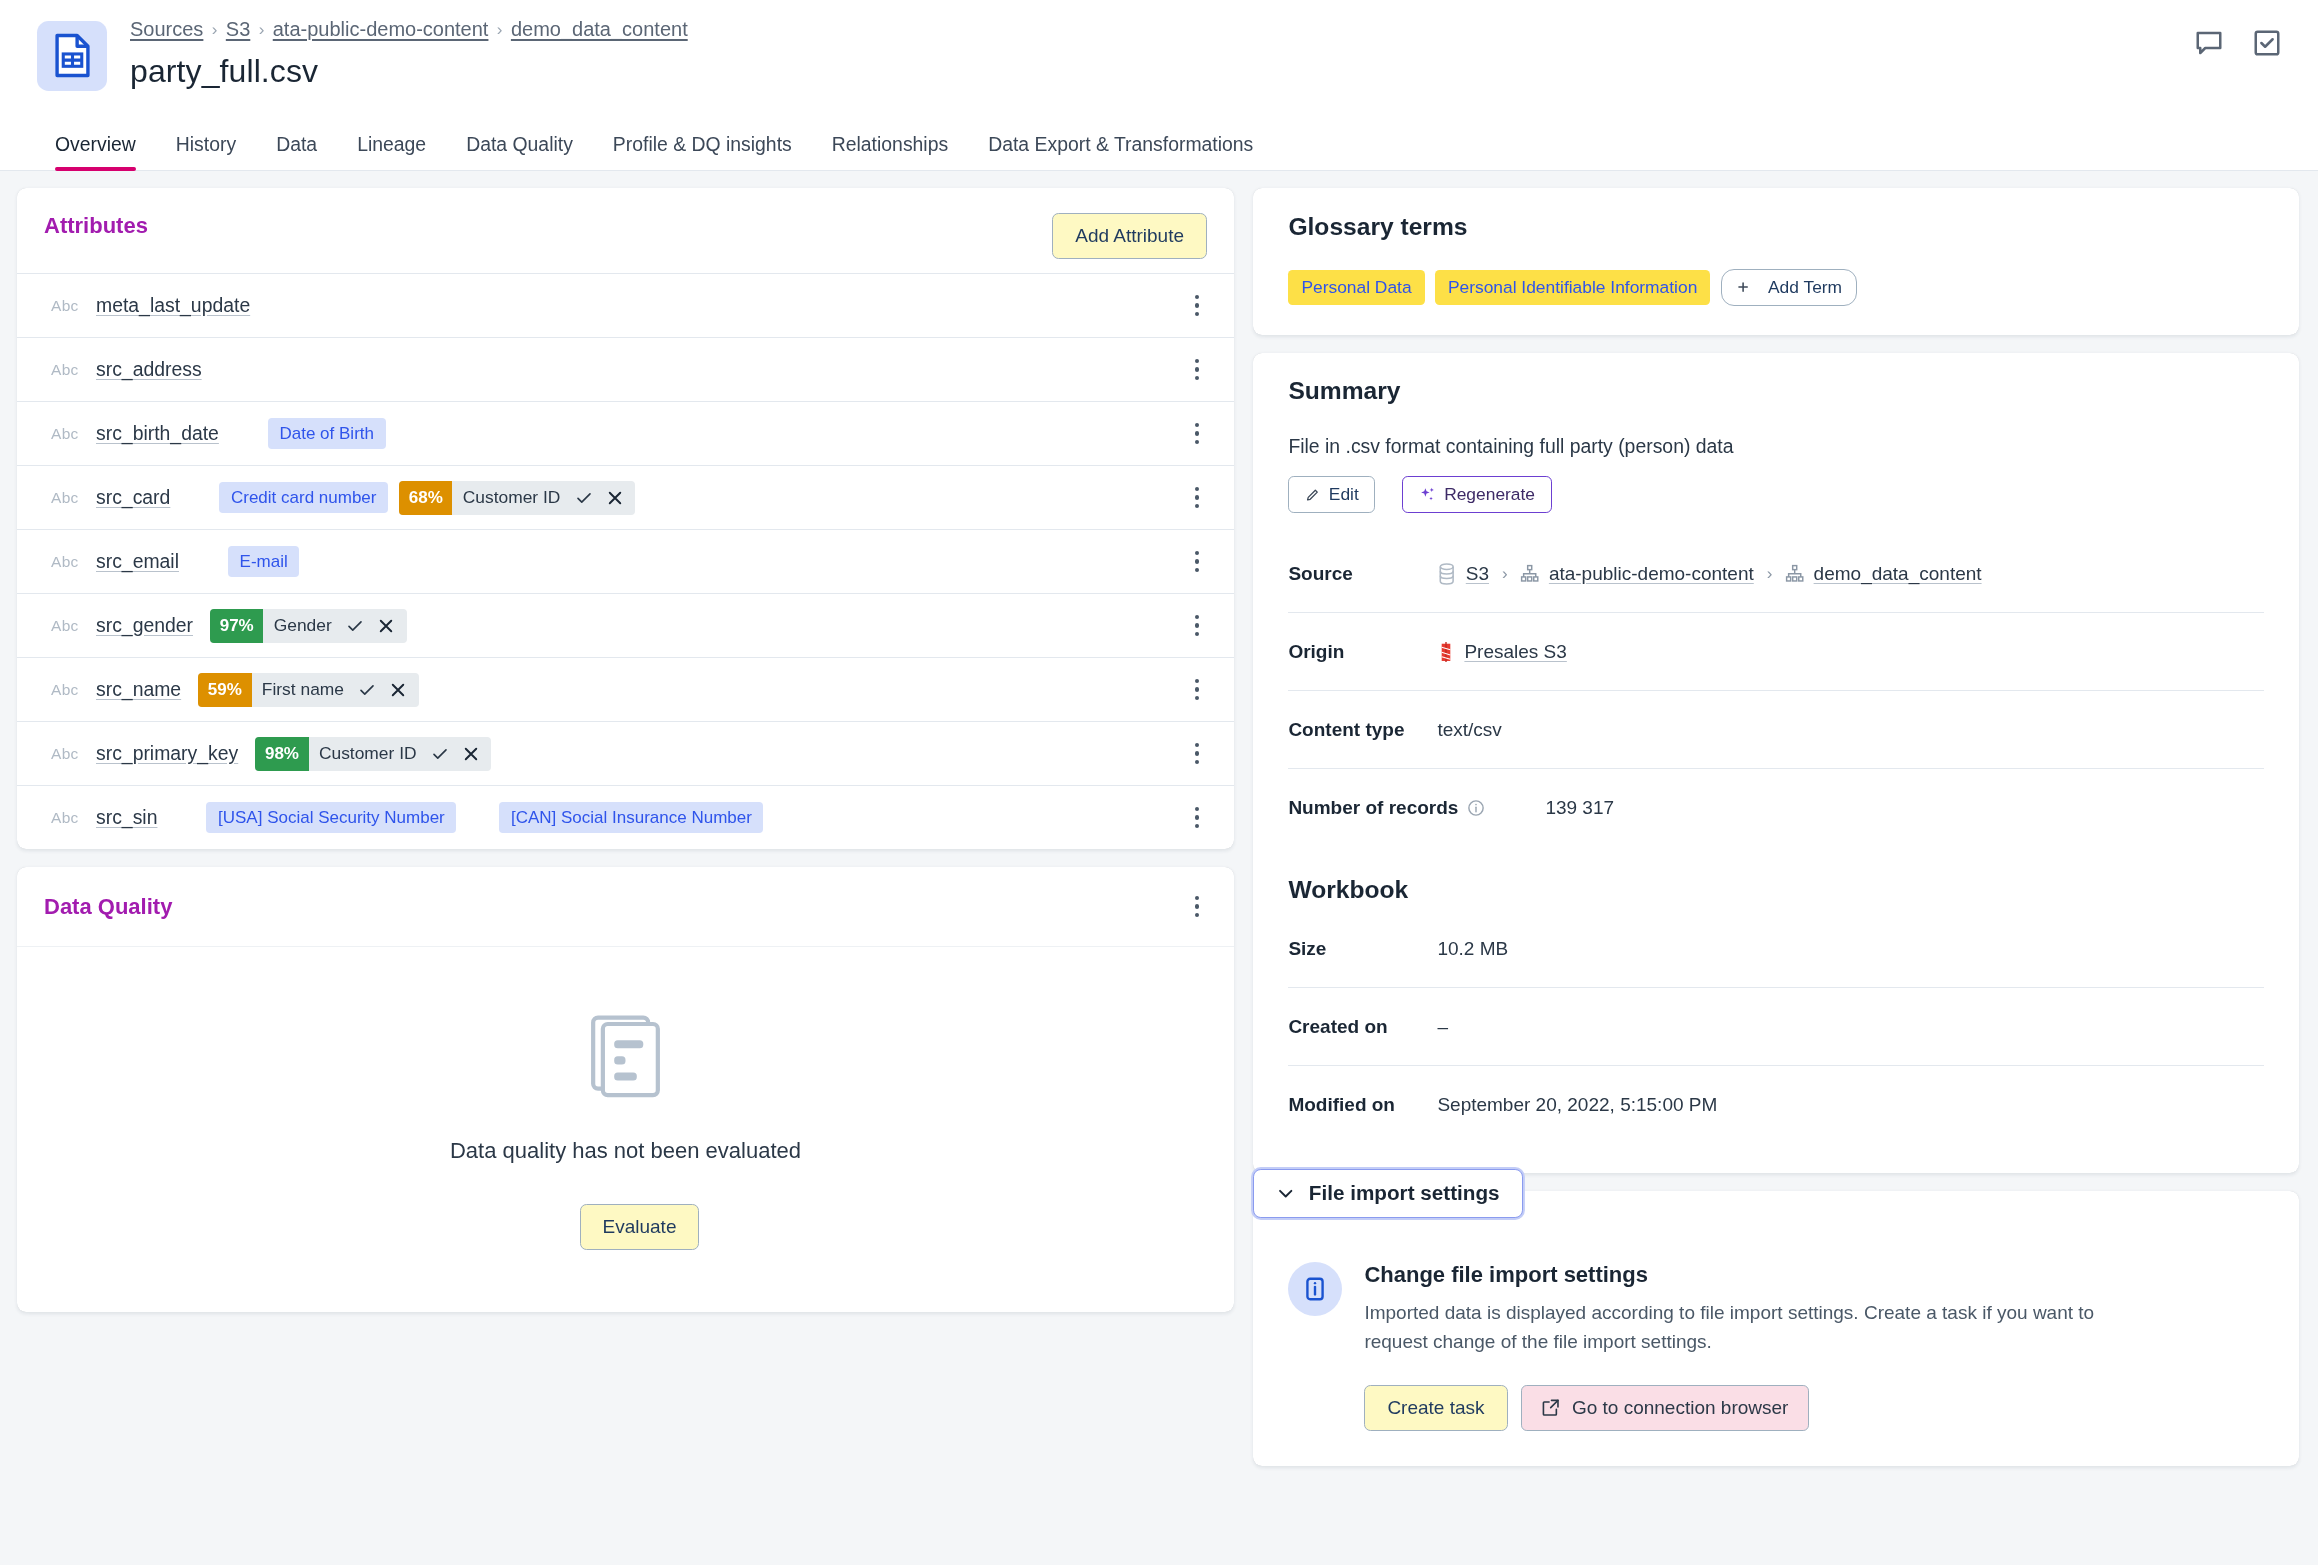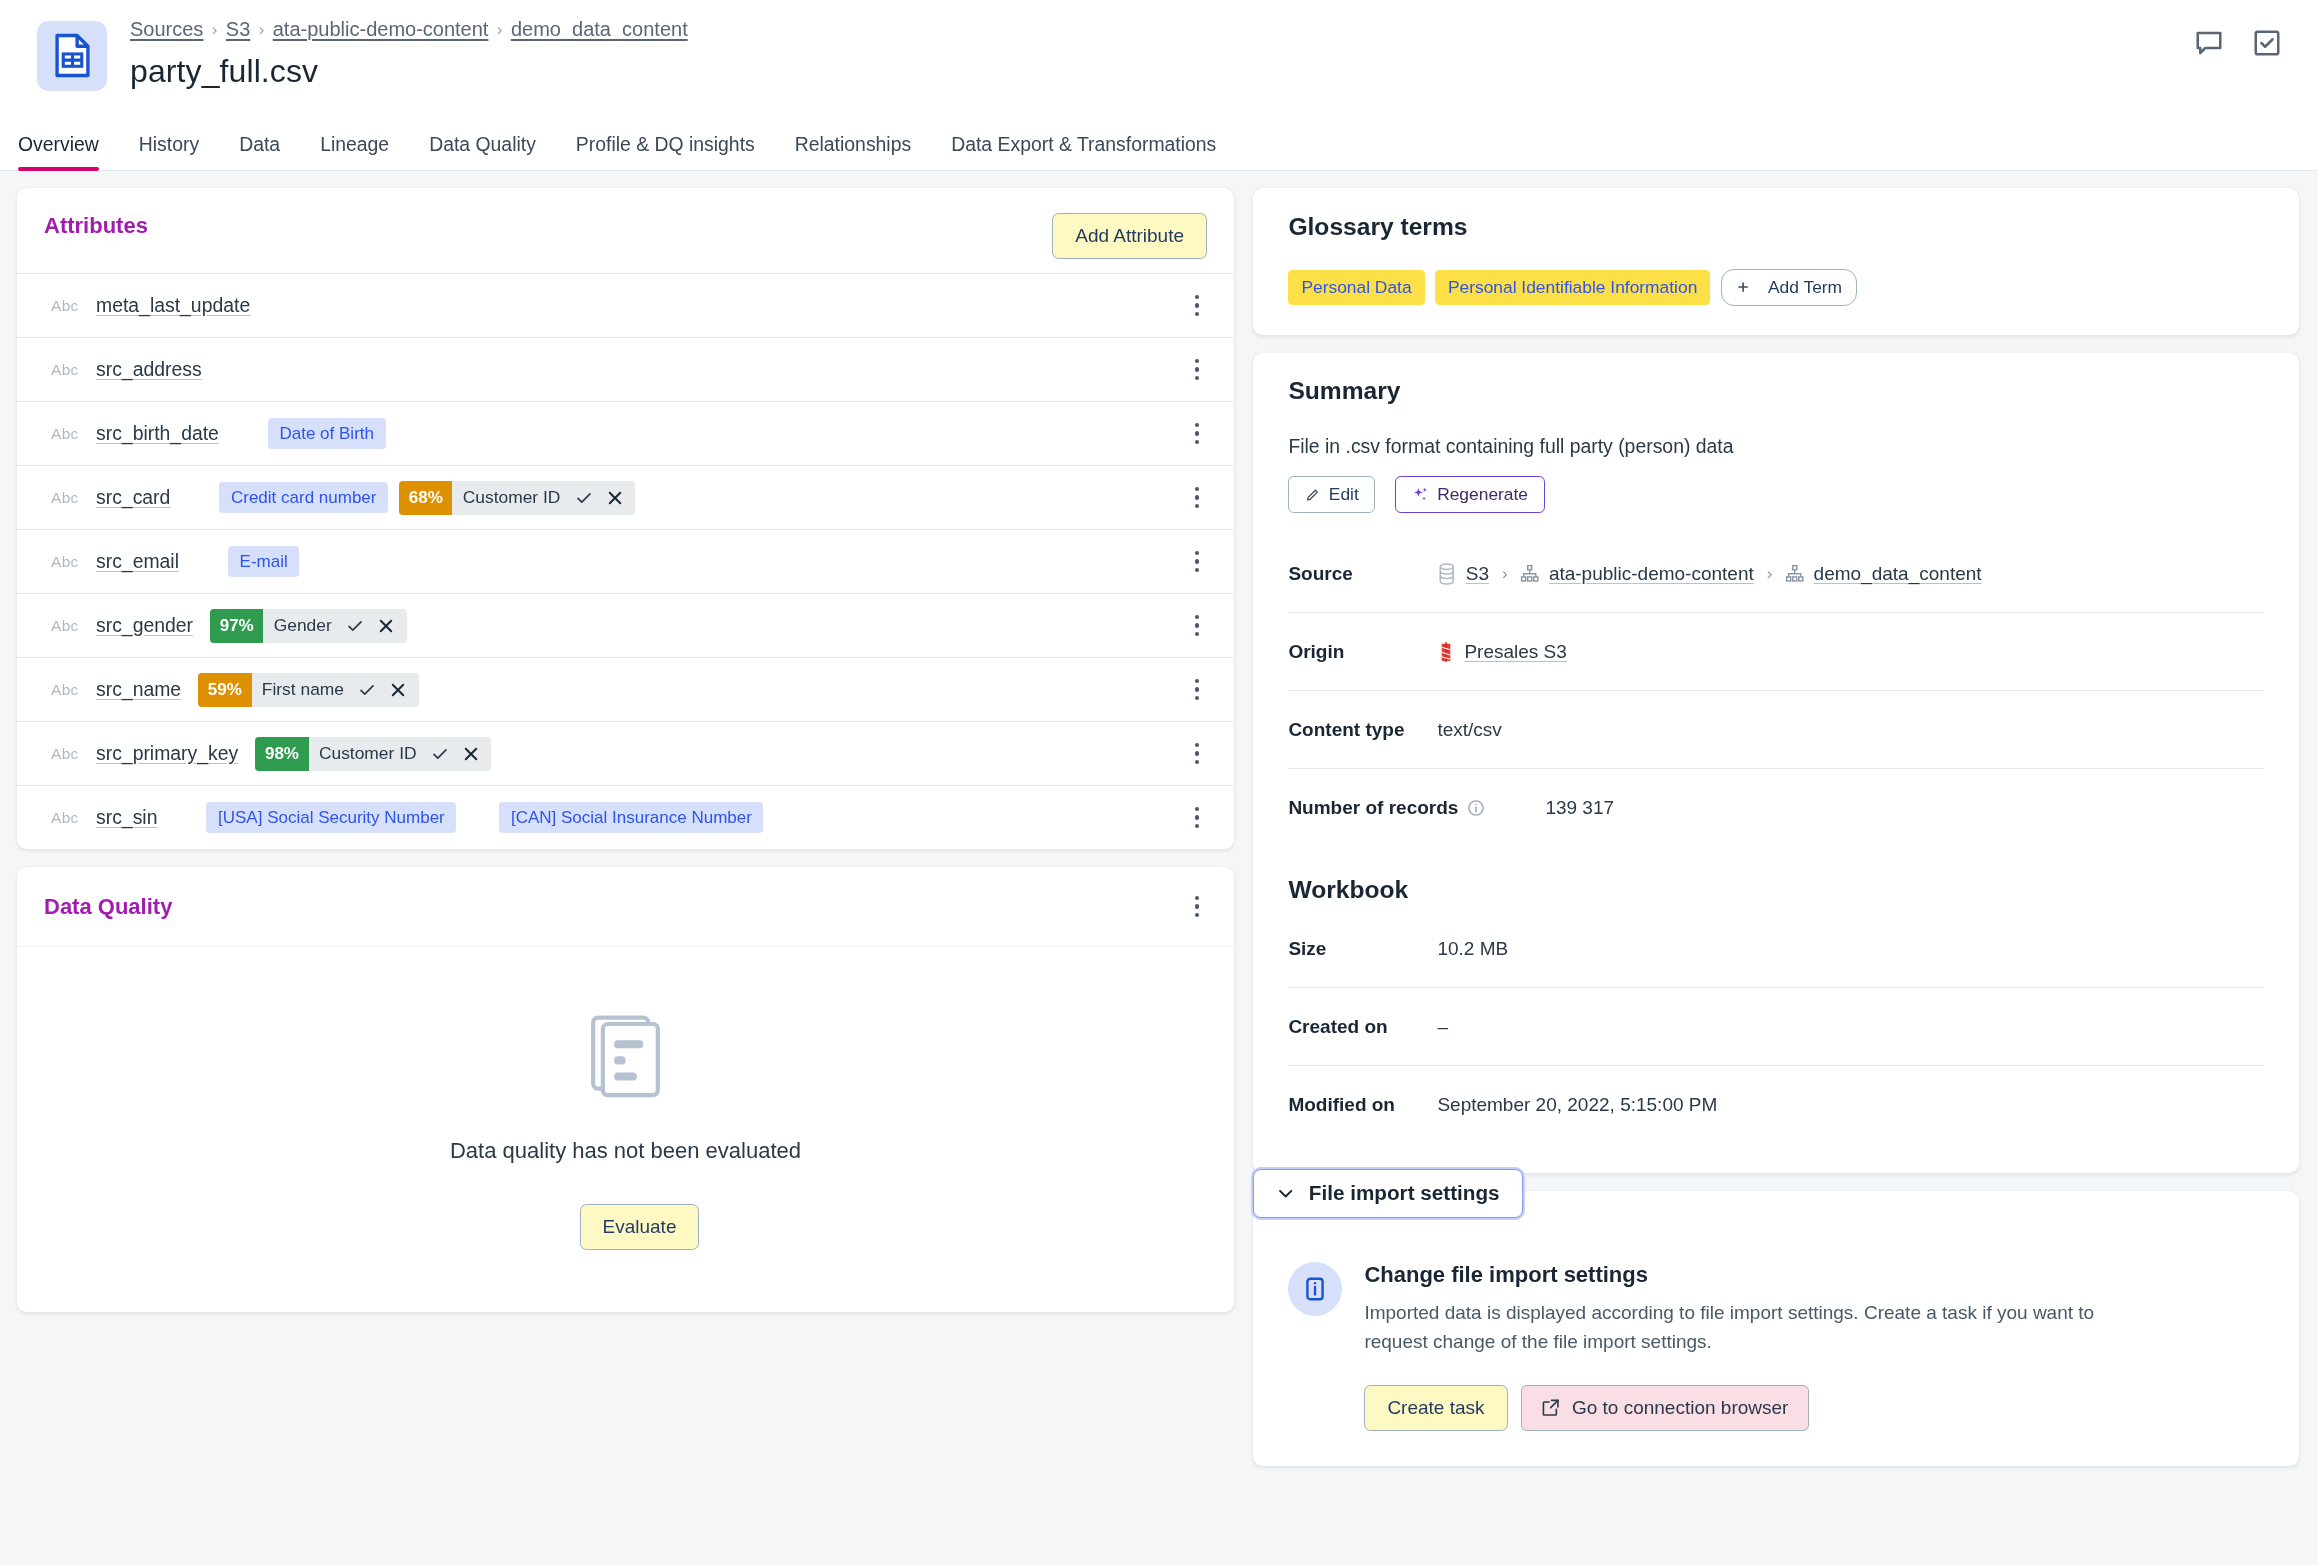--- a/index.html
+++ b/index.html
@@ -35,21 +35,21 @@
   .bc-sep { margin: 0 8.4px; color: #9aa5b1; font-size: 17px; }
   .page-title { font-size: 32px; font-weight: 400; color: #1a2634; margin-top: 11.6px; letter-spacing: 0.1px; }
   .hdr-icons { position: absolute; right: 37px; top: 28.4px; display: flex; gap: 28.4px; }
   .hdr-icons span { display: inline-flex; }
 
   
   .tabs {
     background: #ffffff;
     display: flex;
     align-items: flex-end;
-    padding: 0 18px;
+    padding: 0 55px;
     height: 50px;
     gap: 0;
     border-bottom: 1.3px solid #e3e8ee;
   }
   .tab {
     font-size: 19.4px; color: #3c4858;
     padding: 0 0 14.2px 0; margin-right: 40px;
     position: relative; white-space: nowrap; cursor: pointer;
   }
   .tab:last-child { margin-right: 0; }
@@ -134,21 +134,21 @@
     background: #fde047; color: #2f54eb; font-size: 17.4px;
     padding: 7.1px 13px; border-radius: 4.5px; white-space: nowrap; cursor: pointer;
   }
   .add-term {
     background: #fff; border: 1.3px solid #9fb0bf; border-radius: 13px;
     font-size: 17.4px; color: #1f3a5f; padding: 7.1px 14.2px;
     display: inline-flex; align-items: center; gap: 18px; cursor: pointer;
   }
 
   .summary-text { font-size: 19.4px; color: #2b3847; margin-top: 30px; }
-  .sum-btns { display: flex; gap: 20px; margin-top: 18px; }
+  .sum-btns { display: flex; gap: 27px; margin-top: 18px; }
   .mini-btn {
     display: inline-flex; align-items: center; gap: 8.4px;
     background: #fff; border: 1.3px solid #9fb0bf; border-radius: 5.8px;
     font-size: 17.4px; color: #1f3a5f; padding: 7.1px 15.5px; cursor: pointer;
   }
   .mini-btn.accent { border-color: #6c3fd1; color: #3d2a66; }
 
   .kv { display: flex; align-items: center; border-bottom: 1.3px solid #e3e8ee; min-height: 78px; }
   .kv:last-of-type { border-bottom: none; }
   .kv-k { font-size: 19px; font-weight: 700; color: #1a2634; width: 149px; flex: 0 0 auto; display:flex; align-items:center; gap: 9px;}

